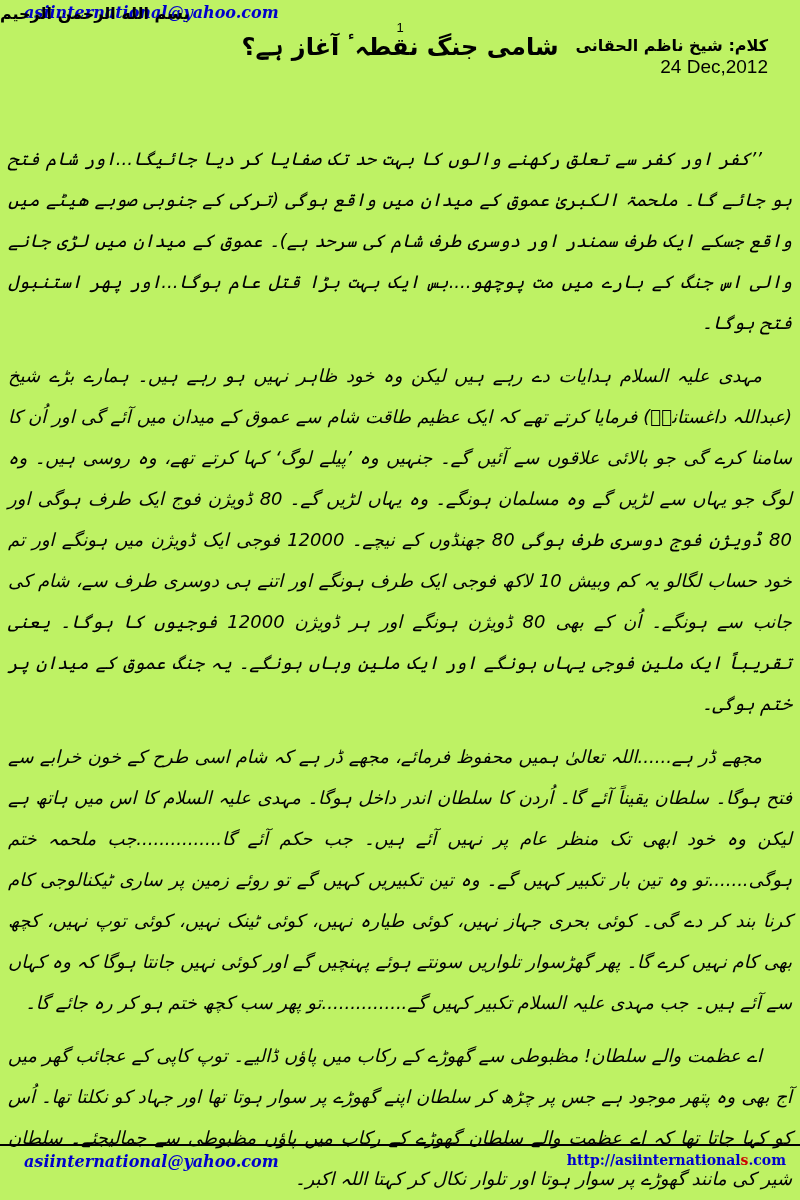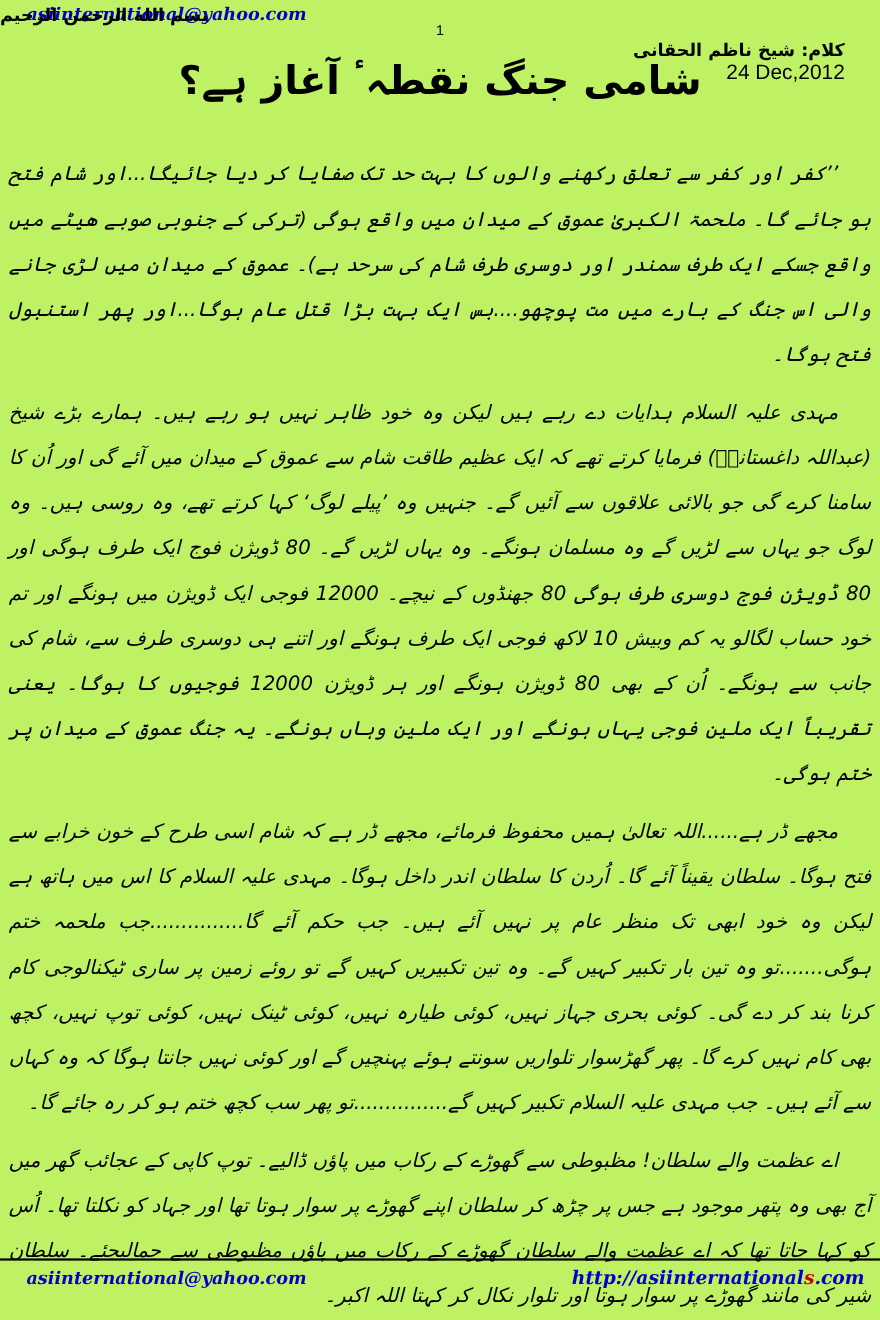--- a/index.html
+++ b/index.html
@@ -66,26 +66,26 @@
   }
   .date-line {
     font-family: "Liberation Sans", sans-serif;
     font-size: 19px;
     margin-top: 1px;
     white-space: nowrap;
   }
 
   .doc-title {
     position: absolute;
-    top: 52px;
+    top: 33px;
     left: 0;
     width: 100%;
     text-align: center;
     direction: rtl;
-    font-size: 36px;
+    font-size: 24px;
     font-weight: bold;
     letter-spacing: 0;
   }
 
   
   .body-text {
     position: absolute;
     top: 138px;
     left: 8px;
     right: 8px;
@@ -121,23 +121,22 @@
     font-weight: bold;
     font-size: 16px;
     color: #0000cc;
     text-decoration: none;
   }
   .url-bottom {
     position: absolute;
     top: 8px;
     right: 14px;
     font-family: "DejaVu Serif", serif;
-    font-style: italic;
     font-weight: bold;
-    font-size: 17px;
+    font-size: 14px;
     color: #0000cc;
     text-decoration: none;
   }
   .url-accent { color: #cc0000; }
 </style>
 </head>
 <body>
 
 <div class="page">
 

